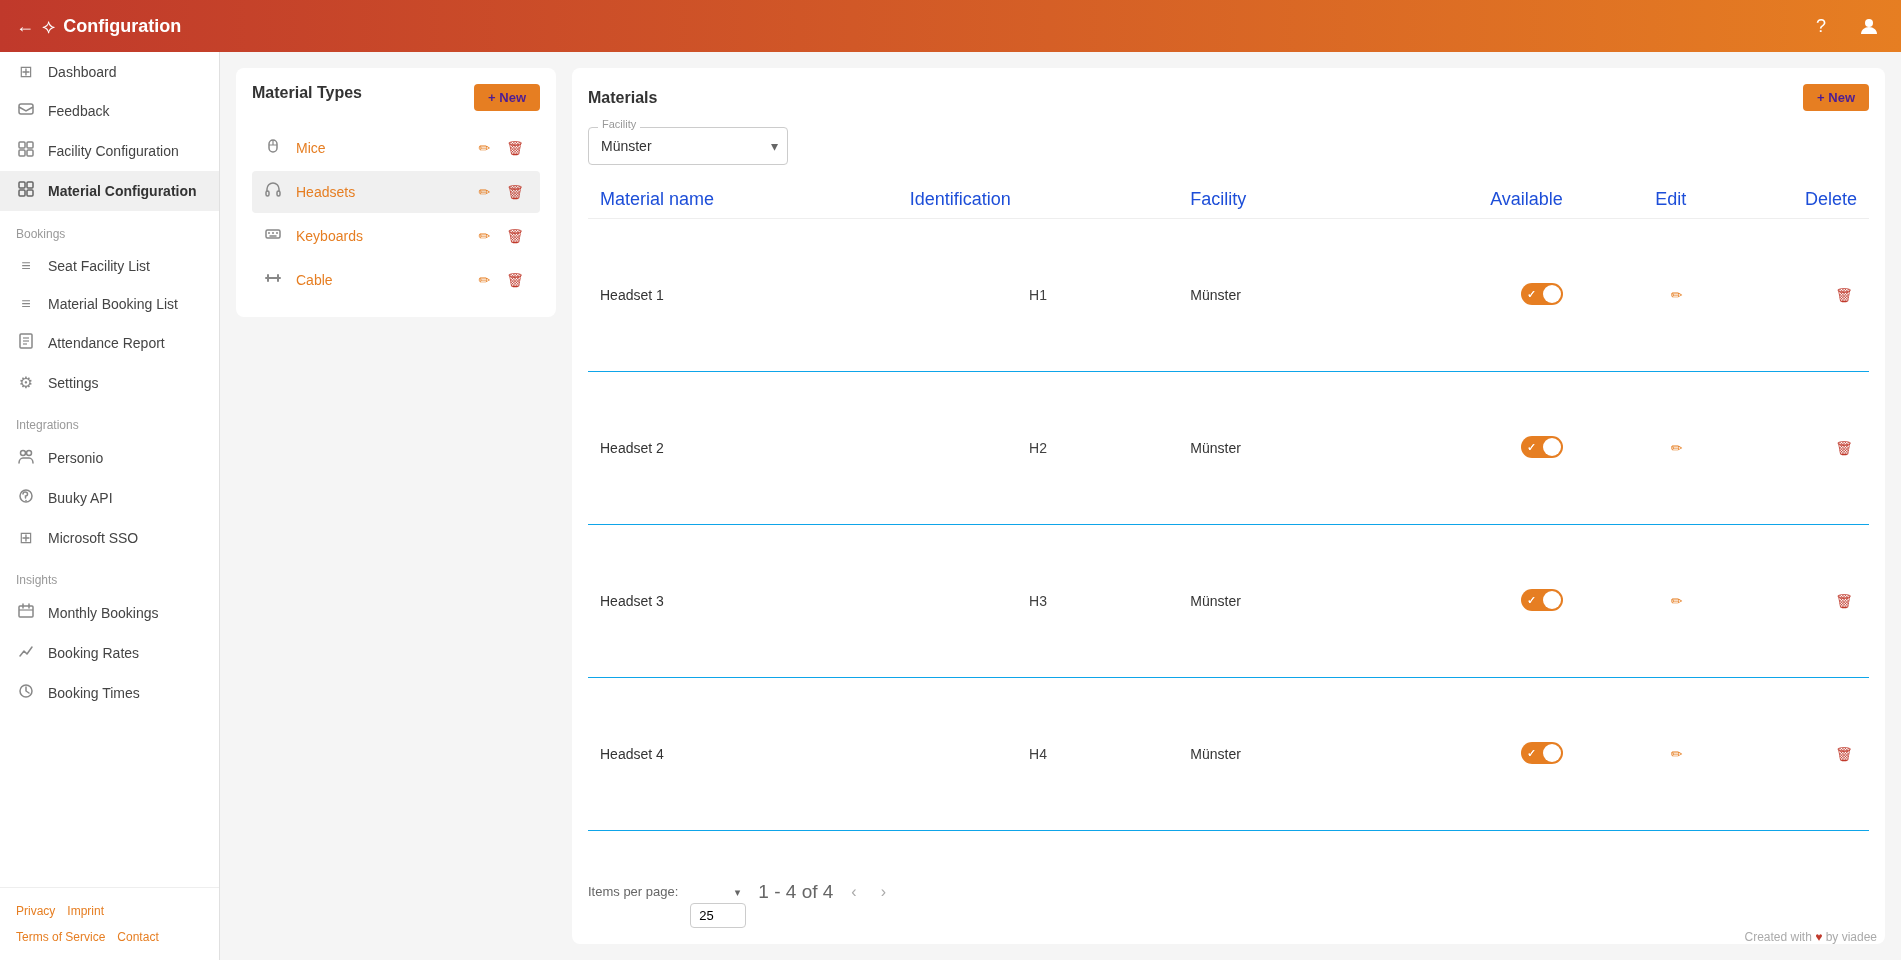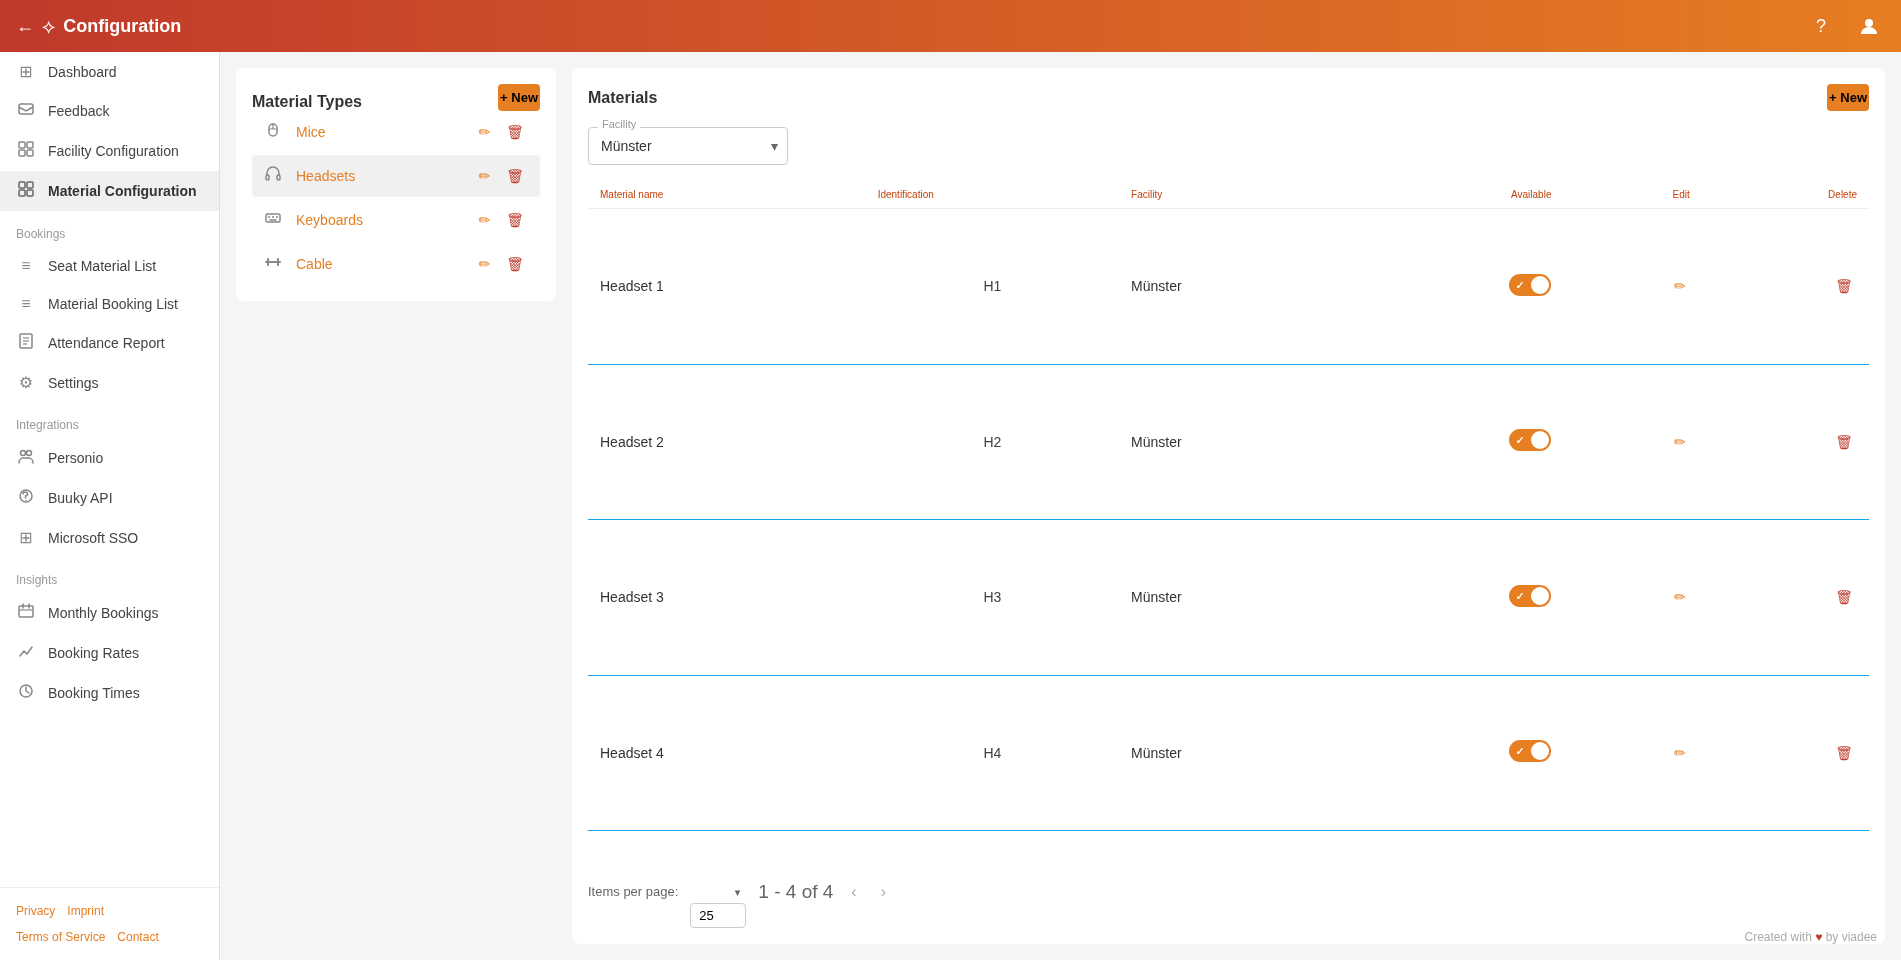--- a/index.html
+++ b/index.html
@@ -83,30 +83,31 @@
       background: white;
       border-radius: 8px;
       width: 320px;
       flex-shrink: 0;
       padding: 16px;
       margin-right: 16px;
       height: fit-content;
     }
     .panel-header {
       display: flex;
-      align-items: flex-end;
+      align-items: flex-start;
       justify-content: space-between;
+      margin-bottom: 16px;
     }
     .panel-title { font-size: 16px; font-weight: 600; color: #333; }
     .btn-new {
       background: #e67e22;
-      color: #000000;
+      color: #4c1d95;
       border: none;
       border-radius: 4px;
-      padding: 6px 2px;
+      padding: 6px 14px;
       cursor: pointer;
       font-size: 13px;
       font-weight: 600;
       display: flex;
       align-items: center;
       gap: 4px;
     }
 
     .type-list { display: flex; flex-direction: column; gap: 2px; }
     .type-item {
@@ -176,22 +177,22 @@
       transform: translateY(-50%);
       color: #666;
       pointer-events: none;
     }
 
     
     .materials-table { width: 100%; border-collapse: collapse; flex: 1; }
     .materials-table thead th {
       text-align: left;
       padding: 8px 12px;
-      font-size: 10px;
-      color: #c2410c;
+      font-size: 18px;
+      color: #1d4ed8;
       font-weight: 500;
       border-bottom: 1px solid #eee;
     }
     .materials-table thead th.right { text-align: right; }
     .materials-table tbody td {
       padding: 12px 12px;
       font-size: 14px;
       color: #333;
       border-bottom: 1px solid #0ea5e9;
     }
@@ -323,21 +324,21 @@
           <rect x="9" y="9" width="6" height="6" rx="1" stroke="#666" stroke-width="1.5"></rect>
         </svg>
       </span>
       <span class="sidebar-item-label">Material Configuration</span>
     </div>
 
     <div class="sidebar-section-label">Bookings</div>
 
     <div class="sidebar-item">
       <span class="sidebar-item-icon">≡</span>
-      <span class="sidebar-item-label">Seat Material List</span>
+      <span class="sidebar-item-label">Seat Facility List</span>
     </div>
     <div class="sidebar-item">
       <span class="sidebar-item-icon">≡</span>
       <span class="sidebar-item-label">Material Booking List</span>
     </div>
     <div class="sidebar-item">
       <span class="sidebar-item-icon">
         <svg width="16" height="16" viewBox="0 0 16 16" fill="none">
           <rect x="2" y="1" width="12" height="14" rx="1" stroke="#888" stroke-width="1.5"></rect>
           <line x1="5" y1="5" x2="11" y2="5" stroke="#888" stroke-width="1.2"></line>

